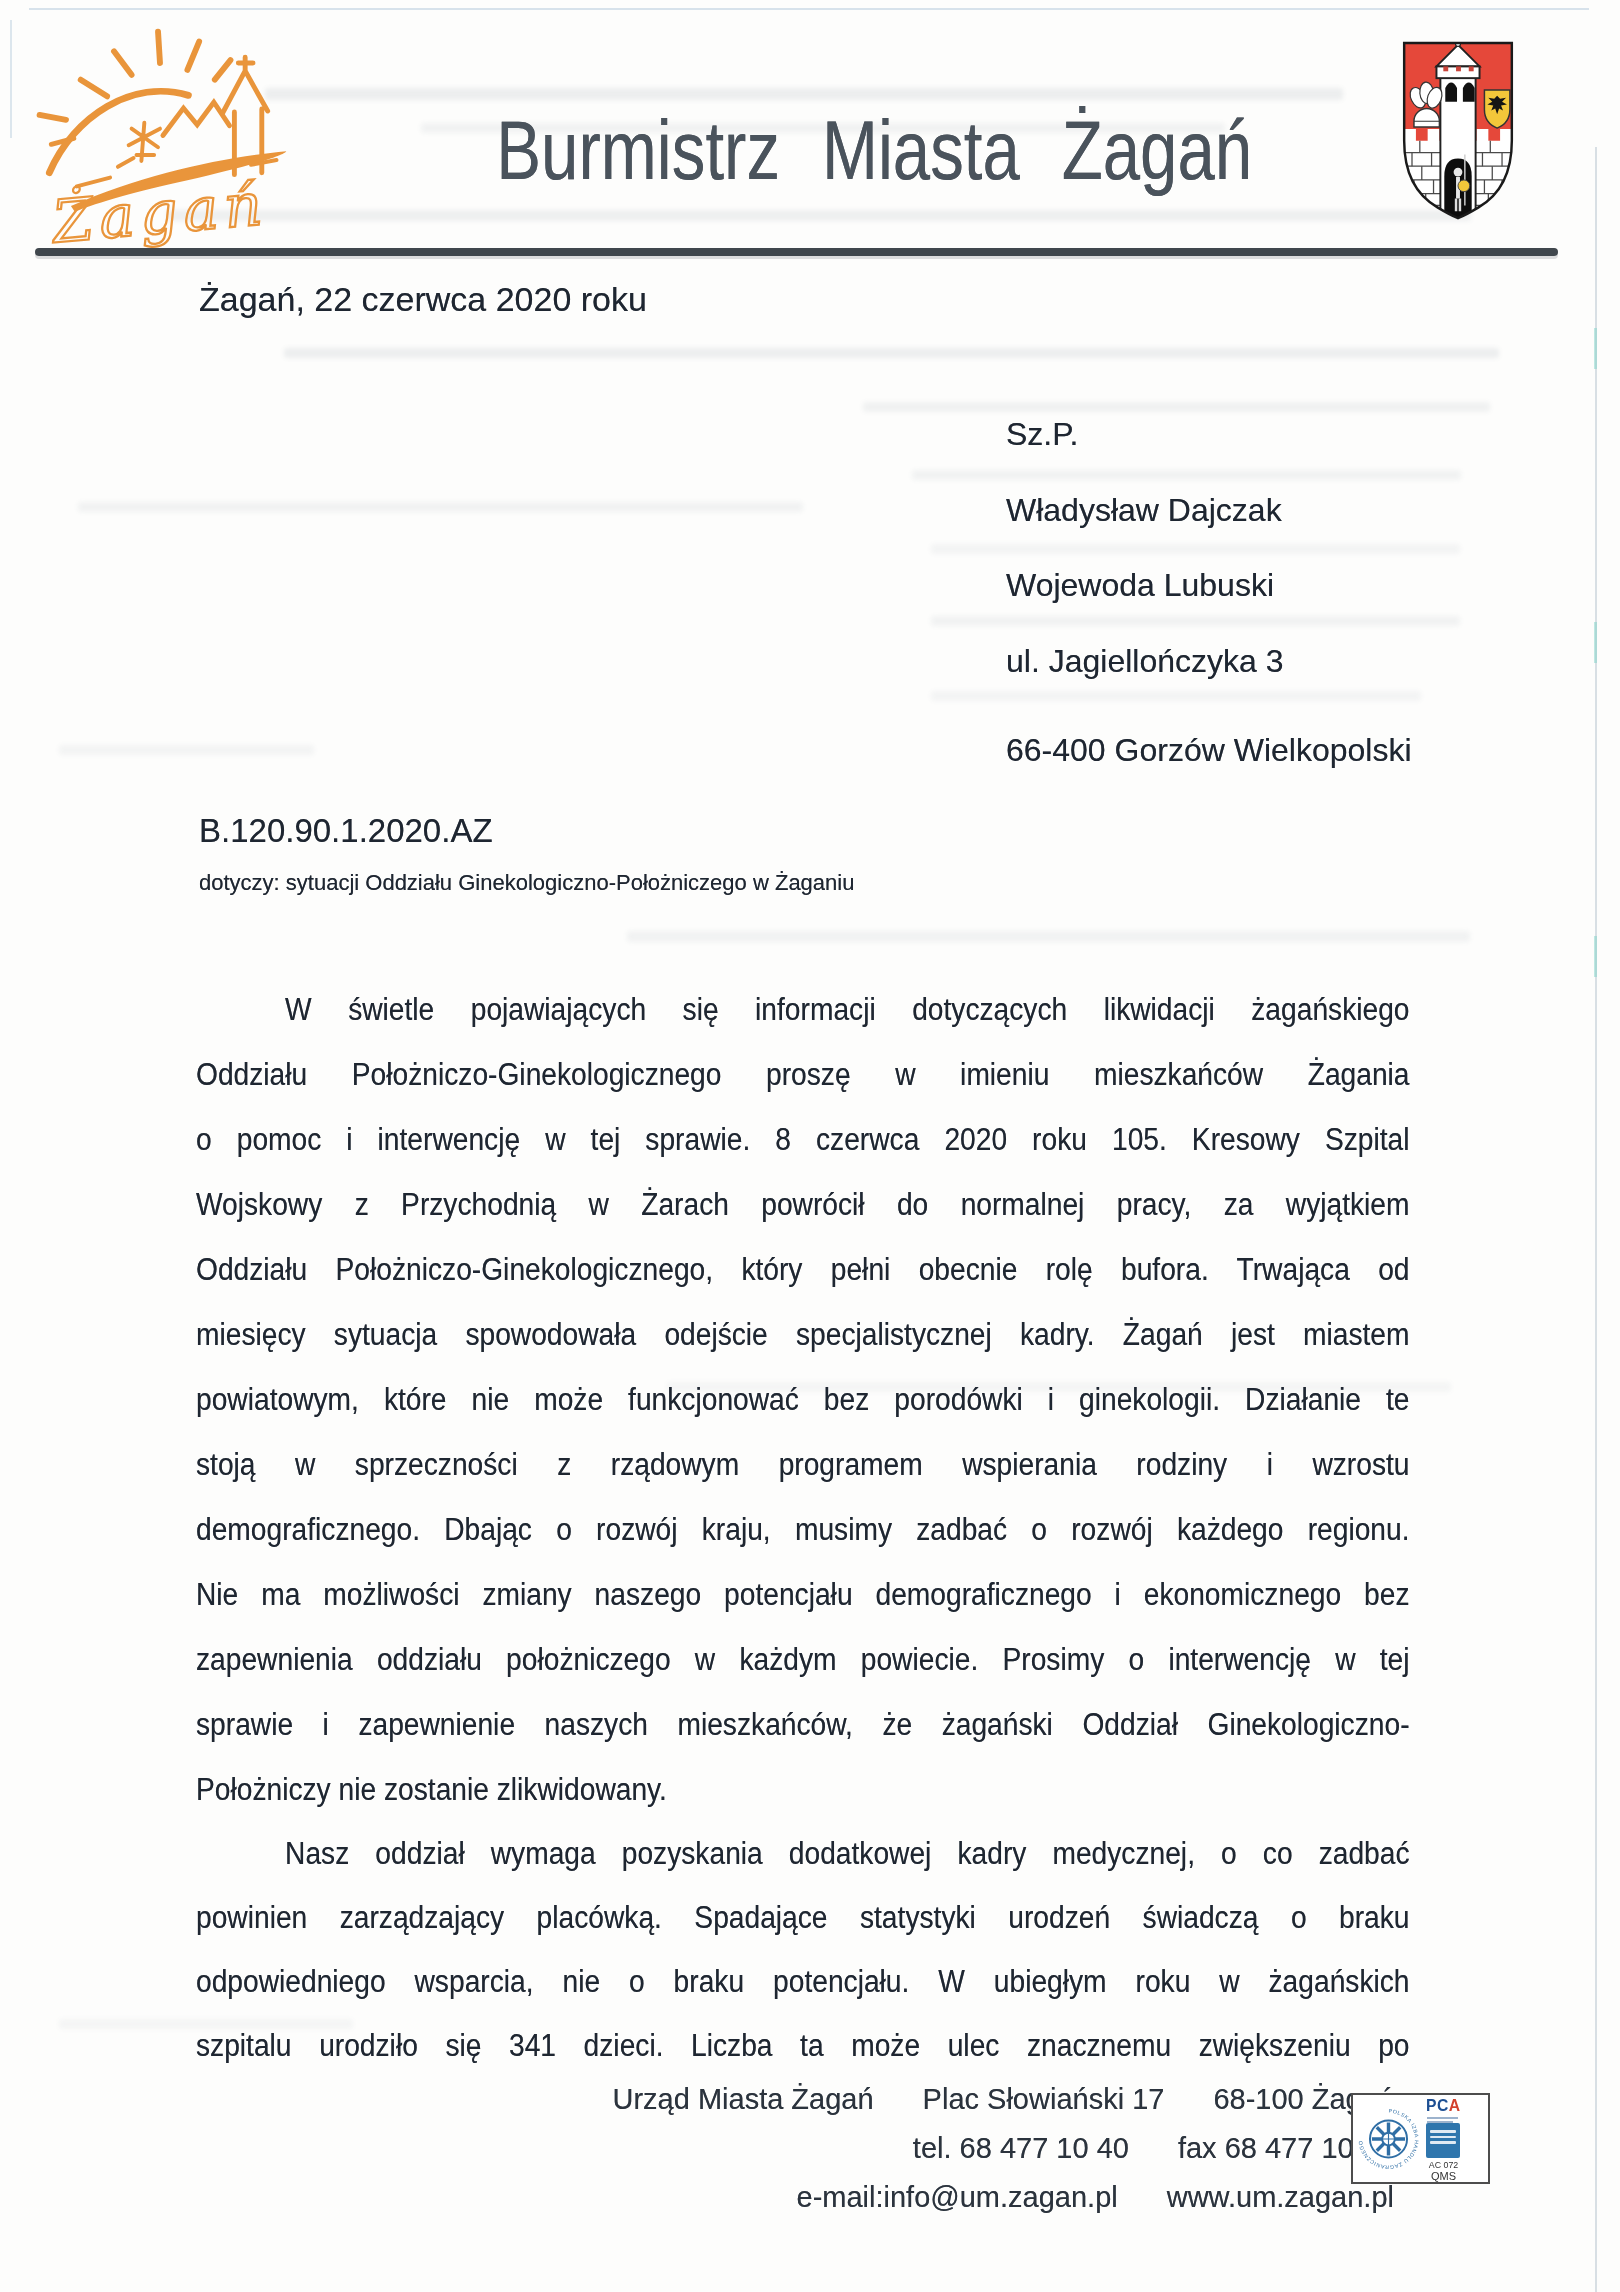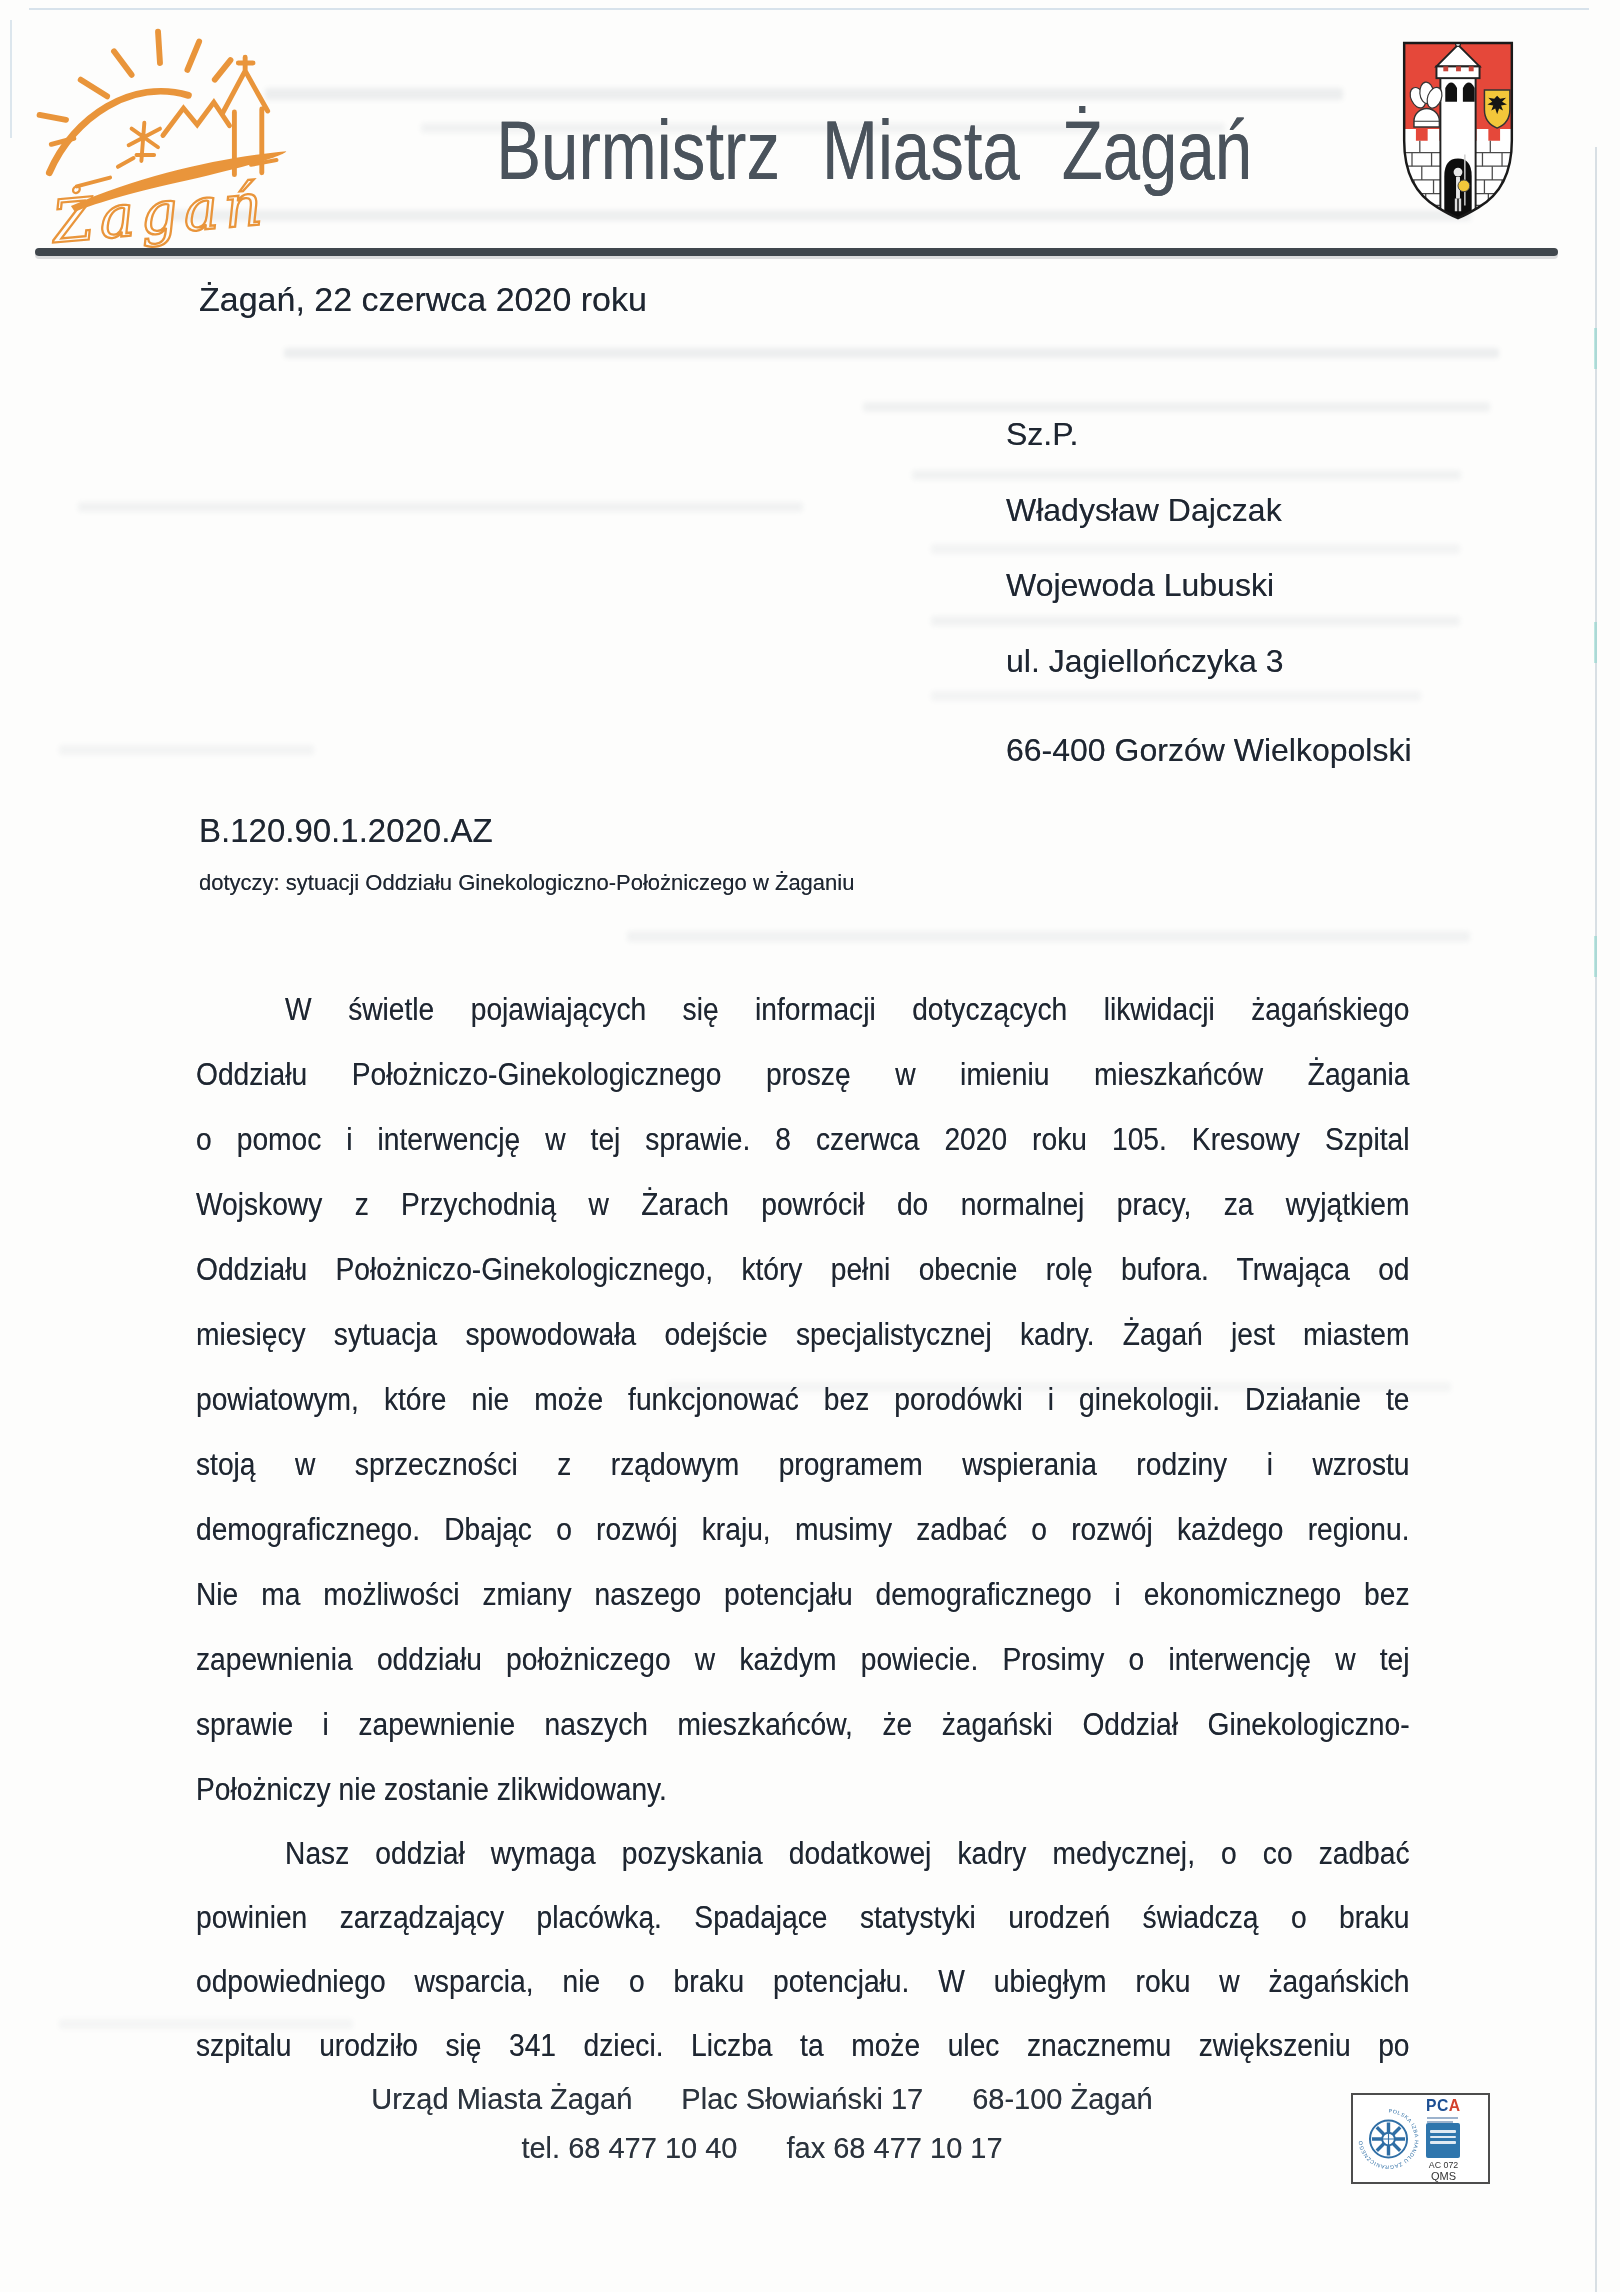--- a/index.html
+++ b/index.html
@@ -44,21 +44,21 @@
   .para2{top:1822px;}
   .para1 .bodyline{height:65px;line-height:65px;}
   .para2 .bodyline{height:64px;line-height:64px;}
   .bodyline{text-align:justify;text-align-last:justify;white-space:normal;
             text-shadow:0 0 0.6px rgba(22,28,40,.6);}
   .bodyline.indent{padding-left:98px;}
   .bodyline.lastline{text-align-last:left;}
 
   
   .footer{position:absolute;left:130px;top:2075px;width:1264px;font-size:29px;color:#2b333d;}
-  .fline{height:49px;line-height:49px;display:flex;justify-content:center;gap:49px;white-space:nowrap;
+  .fline{height:49px;line-height:49px;display:flex;justify-content:flex-end;gap:49px;white-space:nowrap;
          text-shadow:0 0 0.5px rgba(30,38,48,.6);}
 
   
   .badge{position:absolute;left:1351px;top:2093px;width:139px;height:91px;background:#fff;
          border:2px solid #4d4d4d;}
   .badge-circle{position:absolute;left:2.9px;top:4.9px;}
   .pca{position:absolute;left:73px;top:2px;font-size:15.7px;font-weight:bold;color:#1d4f93;letter-spacing:0.5px;}
   .pca .a{color:#d3422e;}
   .pca-subline{position:absolute;left:74px;width:31px;height:2px;background:#9db3cd;}
   .cert{position:absolute;left:73px;top:28px;width:34px;height:35px;background:#2f76ad;border-radius:2px;padding-top:3.9px;}
@@ -193,20 +193,24 @@
   <div class="footer">
     <div class="fline">
       <span>Urząd Miasta Żagań</span>
       <span>Plac Słowiański 17</span>
       <span>68-100 Żagań</span>
     </div>
     <div class="fline">
       <span>tel. 68 477 10 40</span>
       <span>fax 68 477 10 17</span>
     </div>
+    <div class="fline">
+      <span>e-mail:info@um.zagan.pl</span>
+      <span>www.um.zagan.pl</span>
+    </div>
   </div>
 
   <div class="badge">
     <svg class="badge-circle" width="65" height="80" viewBox="0 0 66 82" aria-hidden="true">
       <defs>
         <path id="ringpath" d="M33,13 a27,27 0 1 1 -0.01,0" fill="none"></path>
       </defs>
       <text font-size="5.4" fill="#2f6ea5" letter-spacing="0.6">
         <textPath href="#ringpath">POLSKA IZBA HANDLU ZAGRANICZNEGO</textPath>
       </text>

